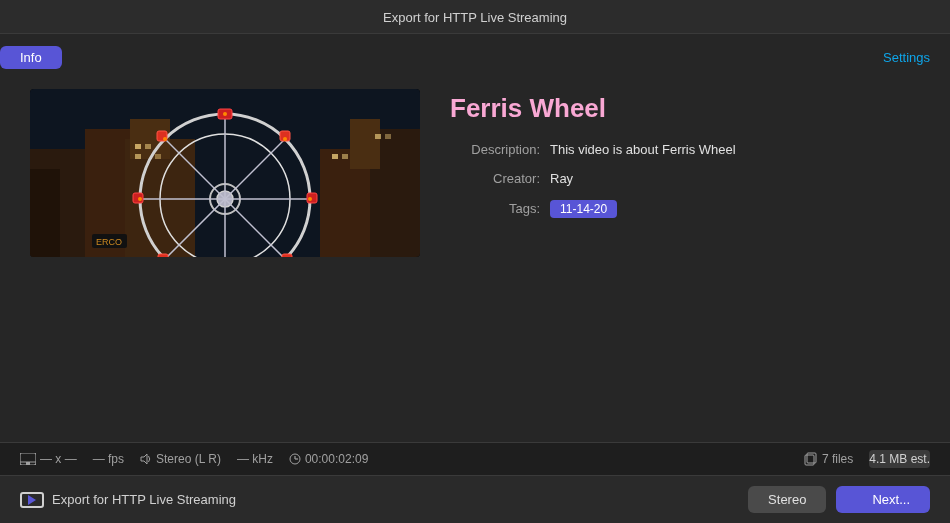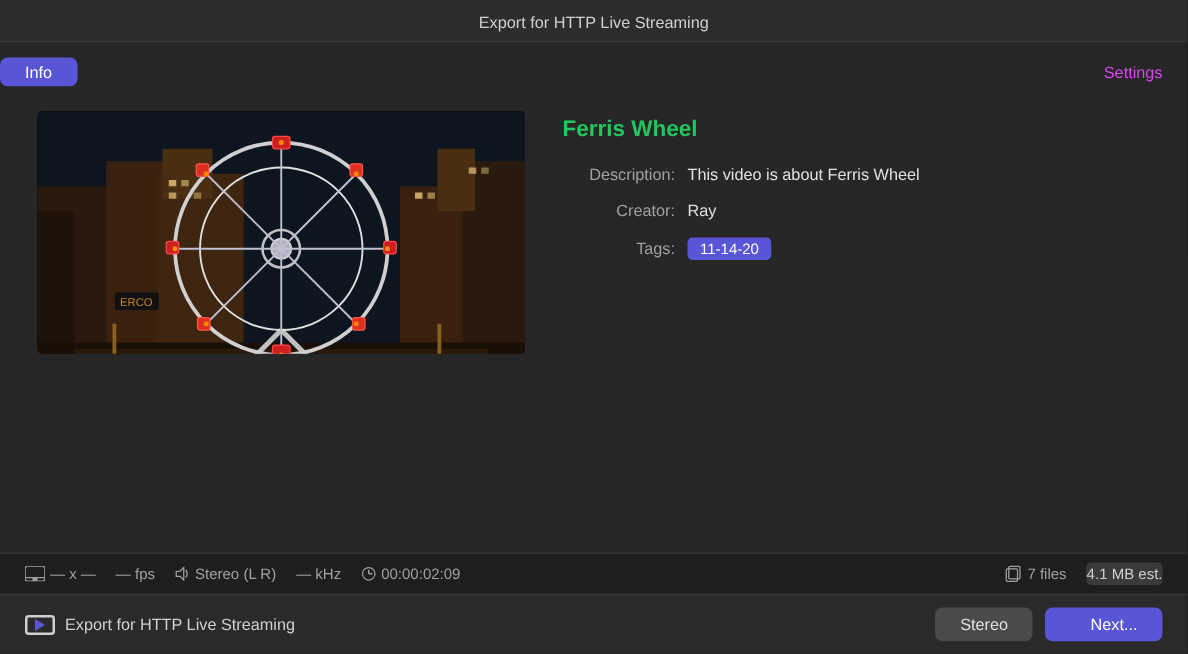--- a/index.html
+++ b/index.html
@@ -41,58 +41,58 @@
       gap: 0;
       padding: 12px 0 10px;
       flex-shrink: 0;
     }
 
     .tab {
       padding: 4px 20px;
       font-size: 13px;
       cursor: pointer;
       border-radius: 6px;
-      color: #d946ef;
+      color: #0ea5e9;
     }
 
     .tab.active {
       background: #5855d6;
       color: white;
     }
 
     
     .content-row {
       display: flex;
       flex: 1;
       padding: 10px 30px 10px 30px;
       gap: 30px;
       align-items: flex-start;
     }
 
     
     .video-thumbnail {
       width: 390px;
-      height: 194px;
+      height: 168px;
       flex-shrink: 0;
       border-radius: 4px;
       overflow: hidden;
       position: relative;
       background: #000;
     }
 
     
     .info-panel {
       flex: 1;
       padding-top: 0;
     }
 
     .video-title {
-      font-size: 18px;
+      font-size: 26px;
       font-weight: 600;
-      color: #22c55e;
+      color: #f9a8d4;
       margin-bottom: 18px;
       margin-top: 4px;
     }
 
     .info-row {
       display: flex;
       align-items: baseline;
       margin-bottom: 14px;
       font-size: 13px;
     }

